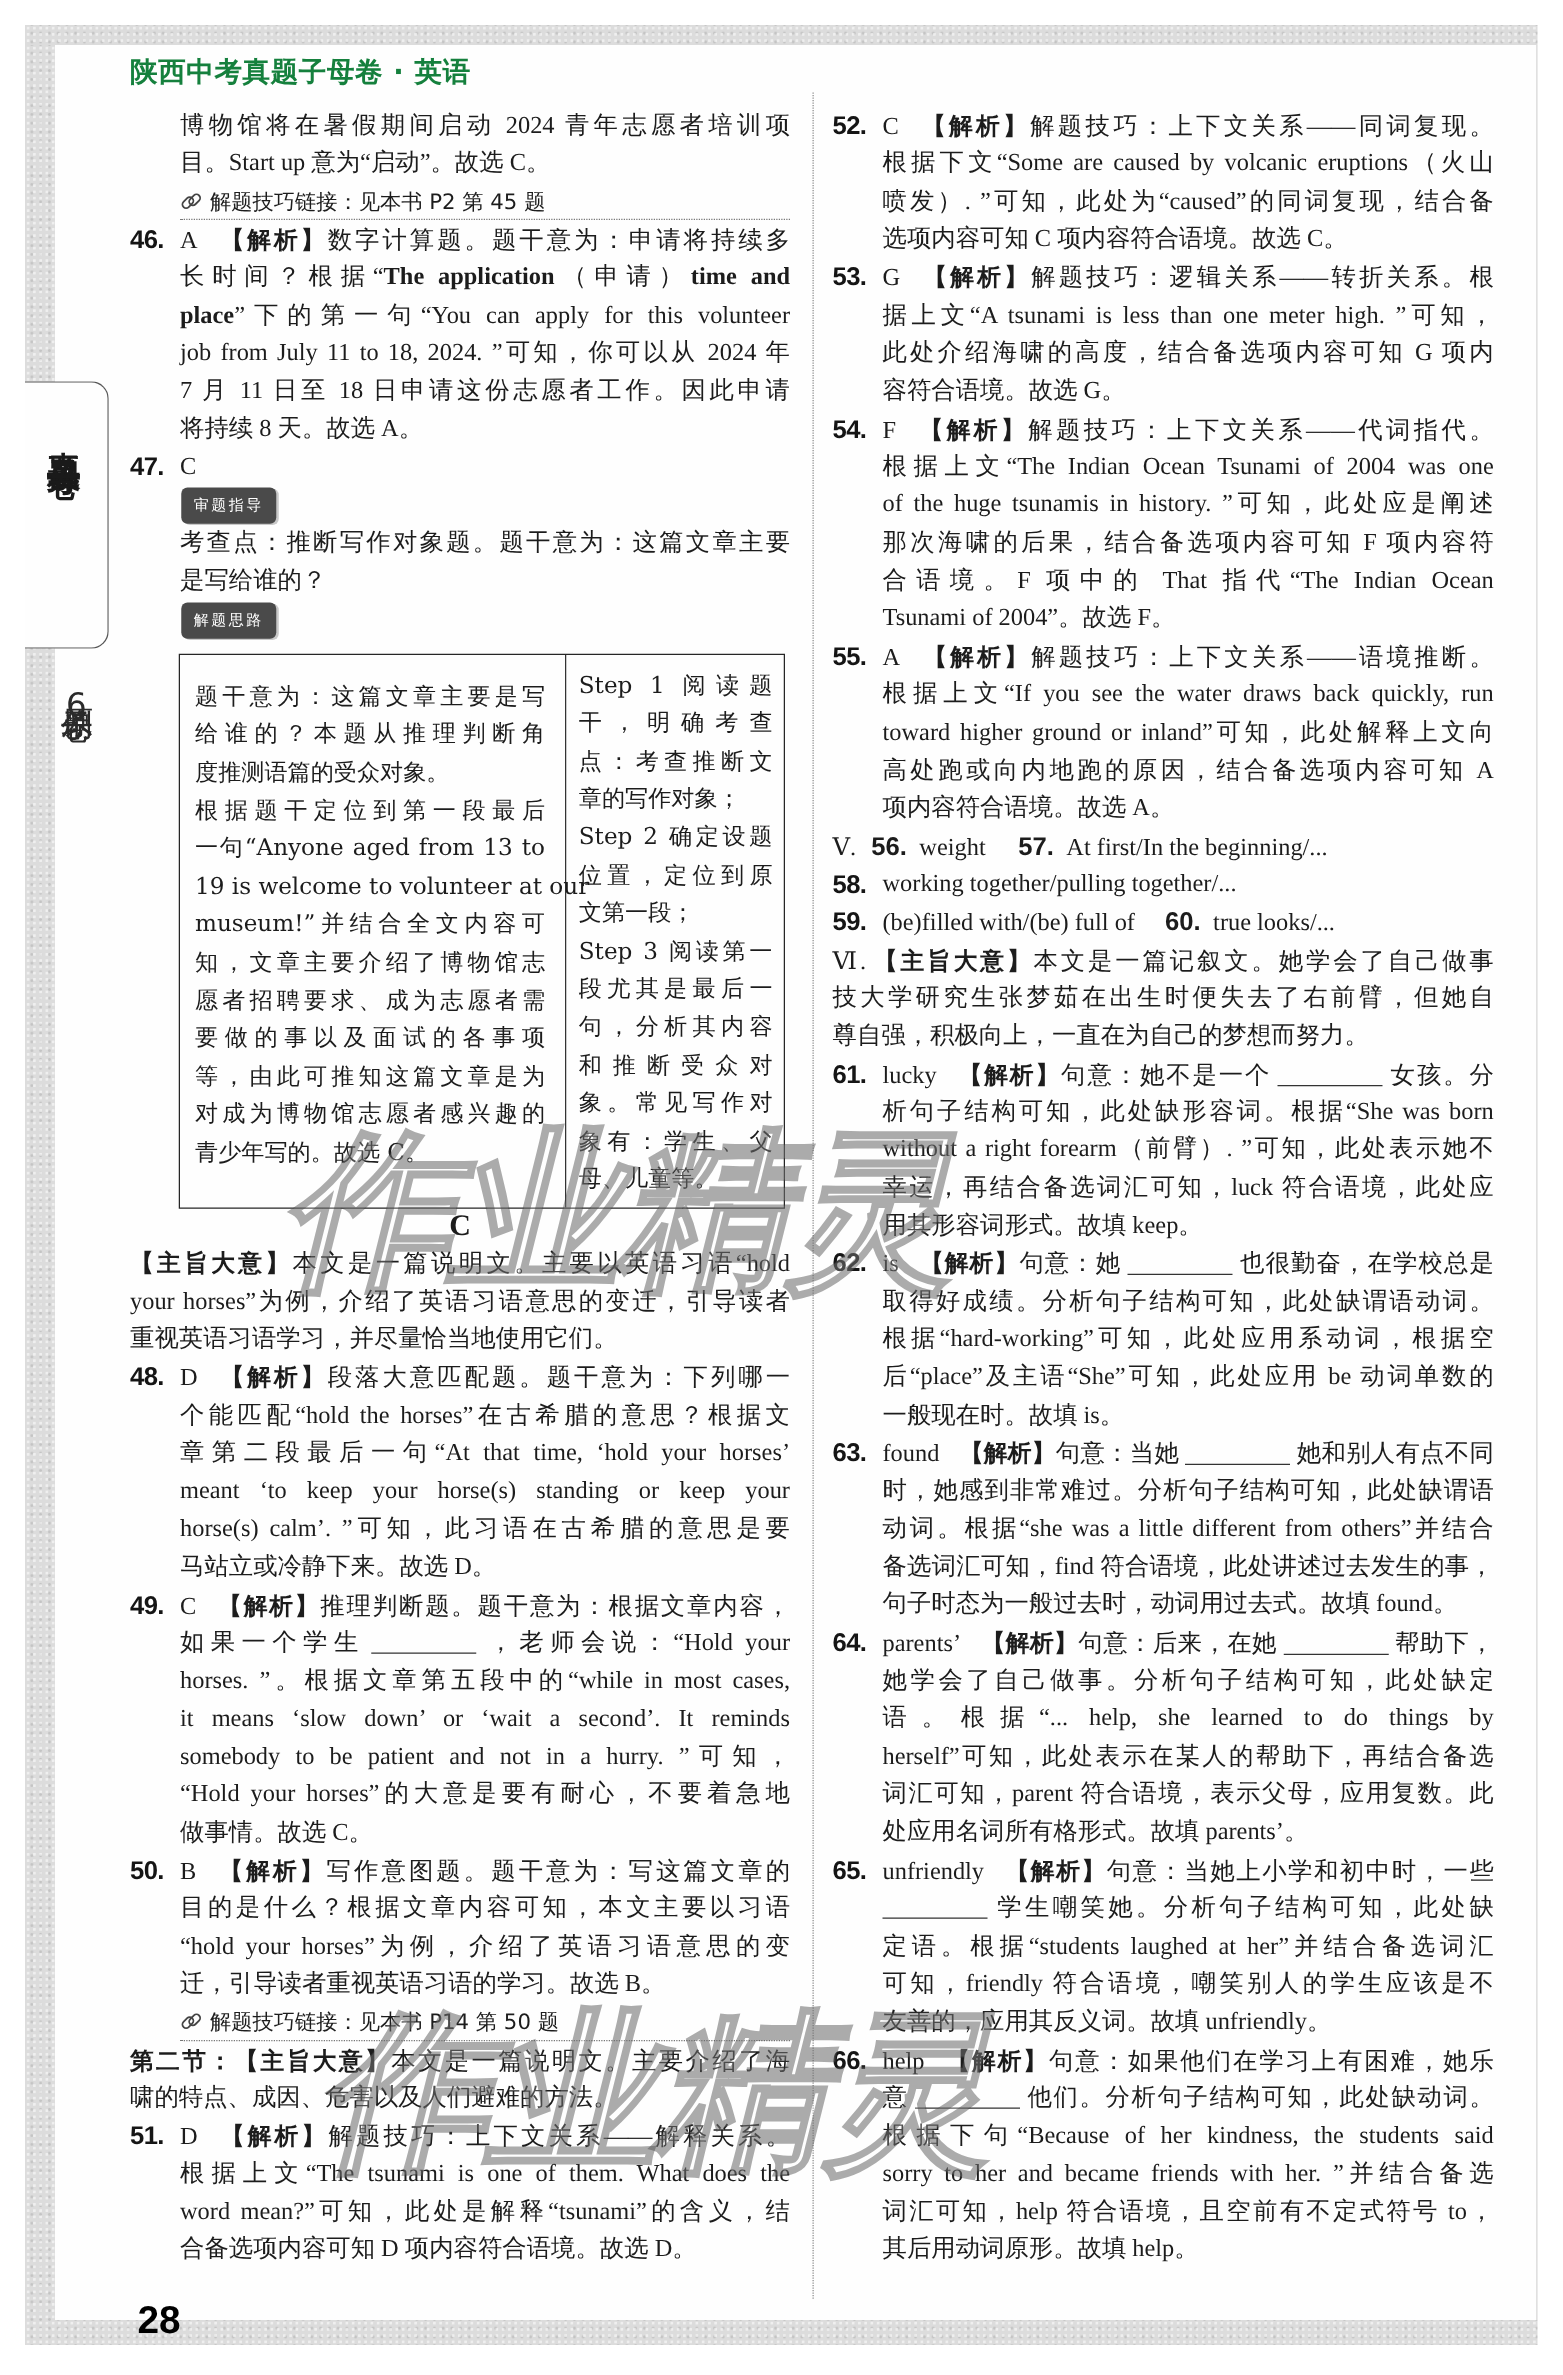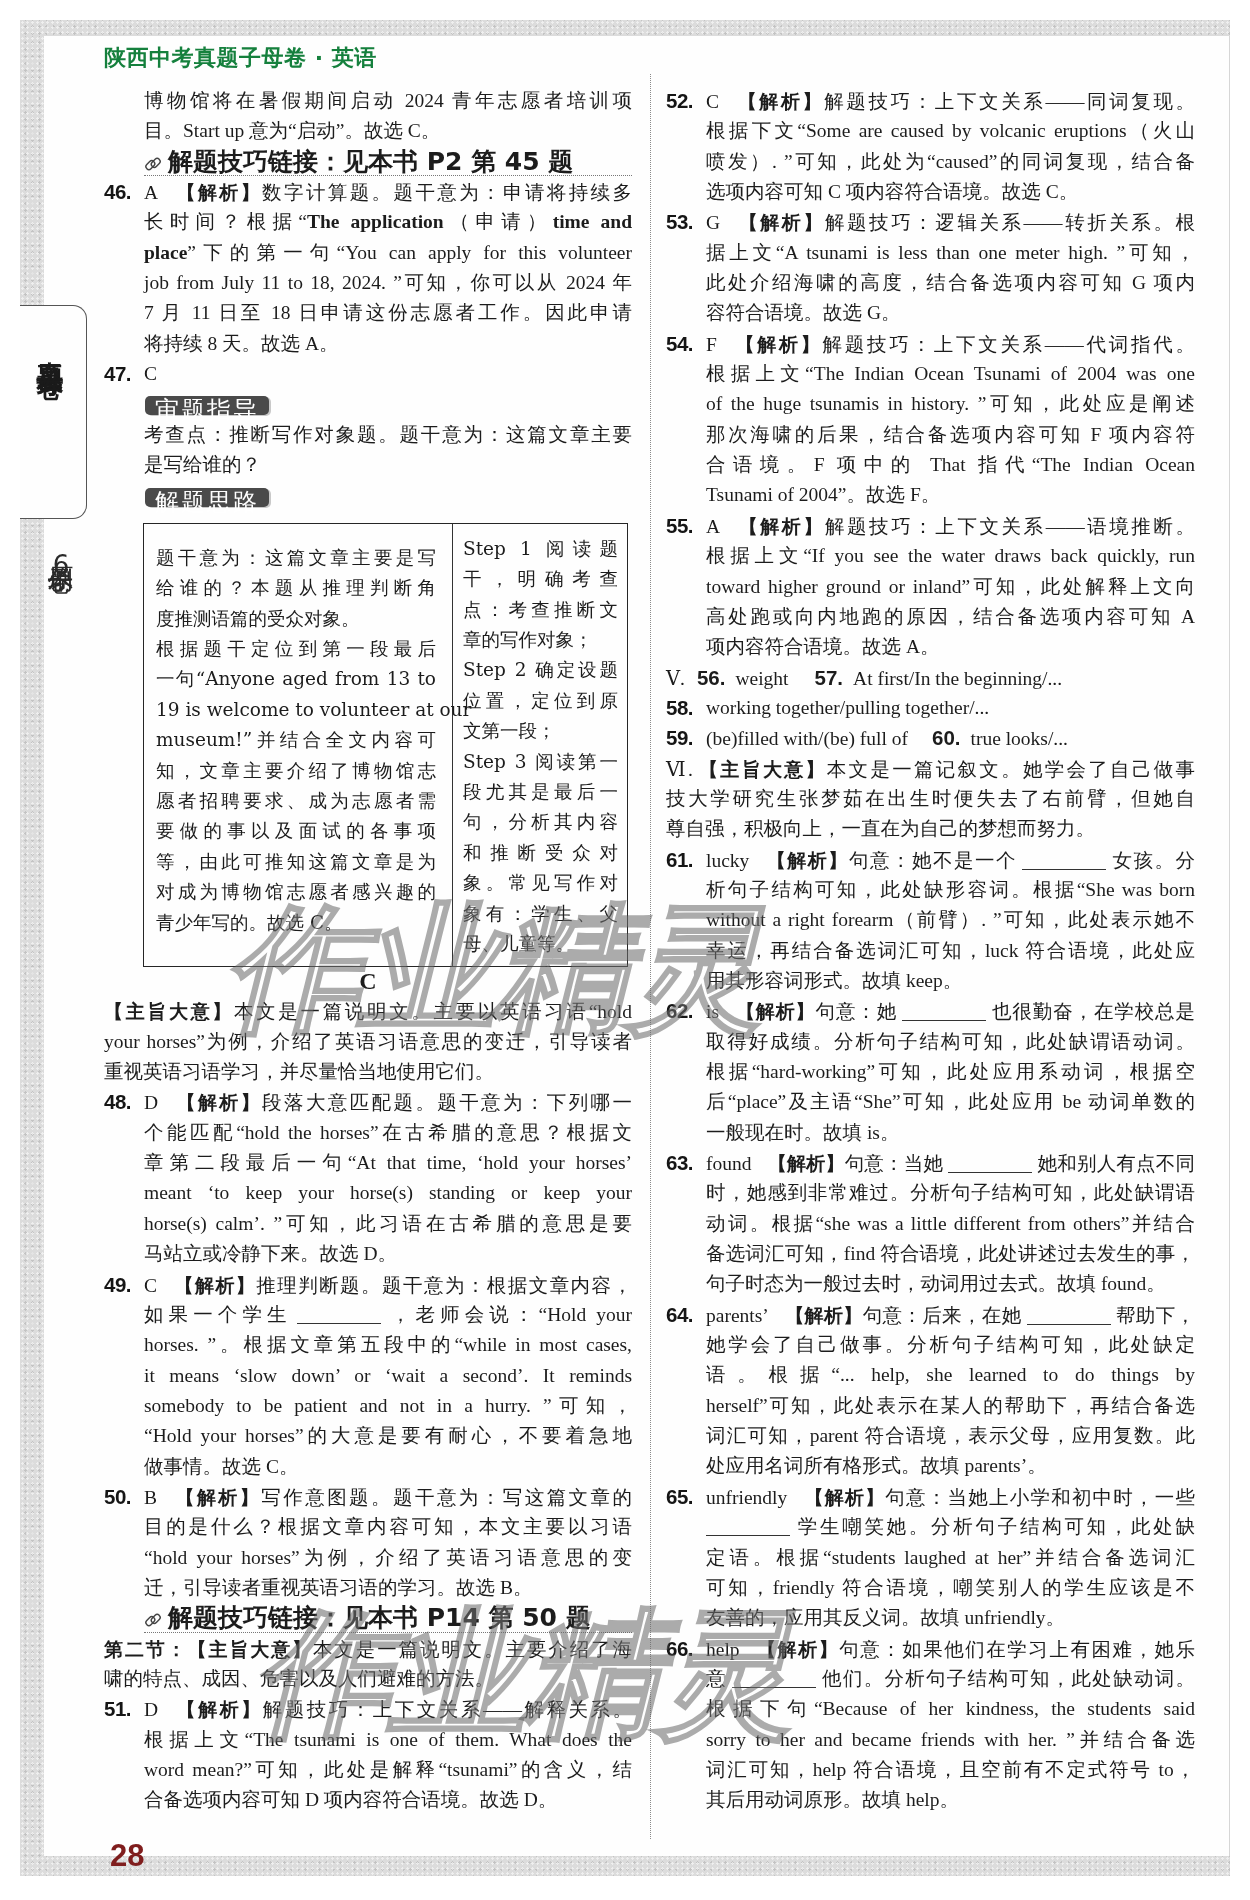--- a/index.html
+++ b/index.html
@@ -23,47 +23,47 @@
   .tab-active span { position: absolute; left: 0; right: 0; top: 34px; margin: 0 auto; width: 30px;
     writing-mode: vertical-rl; text-orientation: upright; font-family: "DejaVu Sans", sans-serif;
     font-weight: bold; font-size: 27px; letter-spacing: 3px; color: #1a1a1a; }
   .tab-inactive { position: absolute; left: 44px; top: 546px; width: 40px; height: 150px; }
   .tab-inactive span { display: block; margin: 0 auto; width: 30px; writing-mode: vertical-rl; text-orientation: upright;
     font-family: "DejaVu Sans", sans-serif; font-size: 26px; letter-spacing: 1px; color: #2a2a2a; }
 
   .header { position: absolute; left: 104px; top: 43px; font-family: "DejaVu Sans", sans-serif;
     font-weight: bold; font-size: 22px; color: #15803d; letter-spacing: 0.5px; }
   .pagenum { position: absolute; left: 110px; top: 1838px; font-family: "Liberation Sans", sans-serif;
-    font-weight: bold; font-size: 31px; color: #7f1d1d; }
+    font-weight: bold; font-size: 31px; color: #000000; }
 
   .col { position: absolute; top: 86px; }
   #left-col { left: 104px; width: 528px; }
   #right-col { left: 666px; width: 529px; }
 
   .ln { position: relative; height: 30.35px; line-height: 30.35px; padding-left: 40px; white-space: nowrap;
     font-size: 19.5px; box-sizing: border-box; }
   .ln.j { text-align: justify; text-align-last: justify; }
   .ln.full { padding-left: 0; }
   .num { position: absolute; left: 0; top: 0; font-family: "Liberation Sans", sans-serif; font-weight: bold;
     font-size: 20.5px; letter-spacing: -0.5px; color: #151515; }
   .numi { font-family: "Liberation Sans", sans-serif; font-weight: bold; font-size: 20.5px; margin-right: 10px; }
   .ans { display: inline-block; margin-right: 16px; }
   .tag { font-family: "DejaVu Sans", sans-serif; font-weight: bold; font-size: 19px; }
   .b { font-weight: bold; }
   .roman { margin-right: 12px; }
   .blank { display: inline-block; width: 84px; height: 19px; border-bottom: 1.3px solid #333; margin: 0 5px; vertical-align: -3px; }
 
   .badge-ln { padding-left: 41px; }
-  .badge { display: inline-block; height: 19px; line-height: 28px; padding: 0 10px; border-radius: 5px;
-    background: #4a4a4a; color: #ffffff; font-family: "DejaVu Sans", sans-serif; font-size: 24px;
+  .badge { display: inline-block; height: 29px; line-height: 28px; padding: 0 10px; border-radius: 5px;
+    background: #4a4a4a; color: #ffffff; font-family: "DejaVu Sans", sans-serif; font-size: 12px;
     letter-spacing: 2px; vertical-align: middle; box-shadow: 2px 1px 0 #c9c9c9; }
 
   .link-ln::after { content: ""; position: absolute; left: 40px; right: 0; bottom: 1px; border-bottom: 1.3px dotted #777; }
   .link-ln .ic { display: inline-block; width: 18px; height: 18px; vertical-align: -3px; margin-right: 6px; }
-  .link-text { font-family: "DejaVu Sans", sans-serif; font-weight: bold; font-size: 25px; }
+  .link-text { font-family: "DejaVu Sans", sans-serif; font-weight: normal; font-size: 17px; }
 
   .box-spacer { position: relative; height: 455.25px; }
   .box { position: absolute; left: 39px; top: 12px; width: 485px; height: 444px; box-sizing: border-box;
     border: 1.6px solid #262626; display: flex; }
   .box .cell-a { width: 309px; box-sizing: border-box; padding: 19px 16px 0 12px; border-right: 1.2px solid #333; }
   .box .cell-b { flex: 1; box-sizing: border-box; padding: 10px 9px 0 10px; }
   .bl { height: 30.4px; line-height: 30.4px; white-space: nowrap; font-family: "DejaVu Serif", serif; font-size: 18.5px; }
   .bl.j { text-align: justify; text-align-last: justify; }
 
   .sec-title { text-align: center; padding-left: 0; font-weight: bold; font-size: 24px; }

